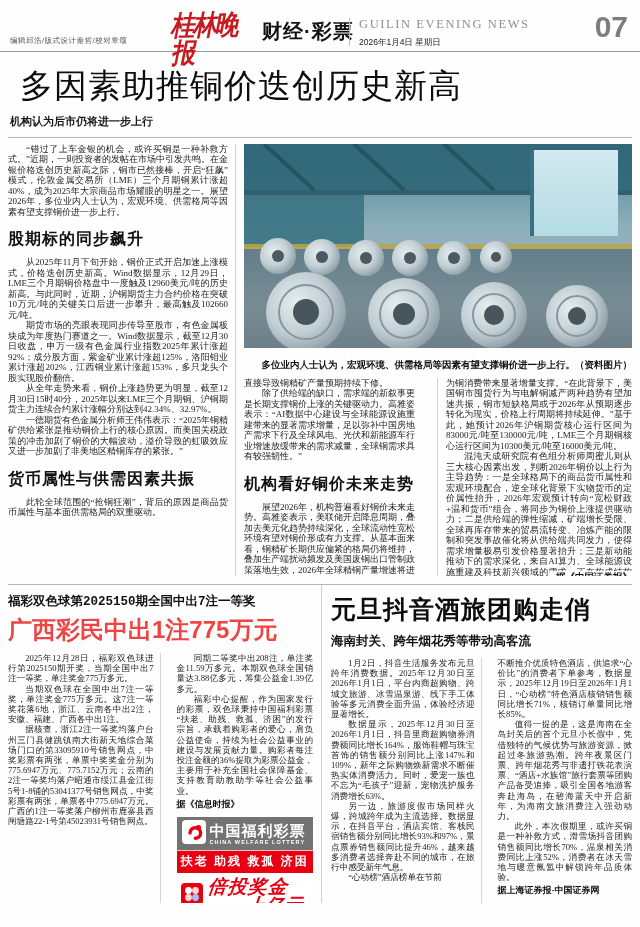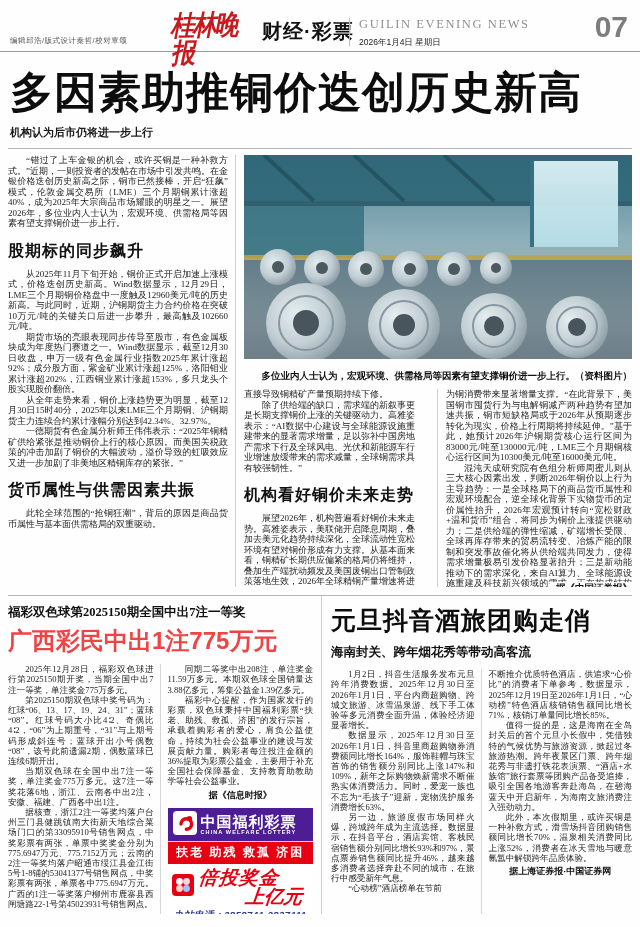--- a/index.html
+++ b/index.html
@@ -20,21 +20,21 @@
                font-family:"Liberation Sans","DejaVu Sans",sans-serif; letter-spacing:1px; }
   .hdr-vline { position:absolute; left:349px; top:18px; width:1px; height:28px; background:#bdbdbd; }
   .en-name { position:absolute; left:359px; top:17px; font-size:12.5px; color:#8f8f8f; letter-spacing:1.6px;
              font-family:"Liberation Serif","DejaVu Serif",serif; }
   .issue-date { position:absolute; left:359px; top:37px; font-size:8.5px; color:#222;
                 font-family:"Liberation Sans","DejaVu Sans",sans-serif; }
   .page-num { position:absolute; right:12px; top:10px; font-size:30px; font-weight:bold; color:#7d7d7d;
               font-family:"Liberation Sans","DejaVu Sans",sans-serif; }
 
   
-  .lead-hl { margin:16px 10px 0; font-size:43px; line-height:1.12; font-weight:700; color:#0d0d0d;
+  .lead-hl { margin:16px 20px 0; font-size:33px; line-height:1.12; font-weight:400; color:#0d0d0d;
              letter-spacing:1px; font-family:"Liberation Sans","DejaVu Sans",sans-serif; }
   .lead-sub { margin:9px 10px 0; font-size:11px; font-weight:bold; color:#1a1a1a;
               font-family:"Liberation Sans","DejaVu Sans",sans-serif; }
   .rule { border:none; border-top:1px solid #b5b5b5; margin:8px 8px 0; }
 
   
   .lead-body { display:flex; margin:6px 8px 0; height:432px; overflow:hidden; }
   .col-left { width:232px; padding-right:7px; border-right:1px solid #cfcfcf; height:100%; overflow:hidden; }
   .right-area { flex:1; padding-left:8px; }
   .lead-text p { font-size:9px; line-height:10.5px; text-align:justify; text-indent:2em; color:#1c1c1c; }
@@ -49,39 +49,39 @@
   .col-right { width:50%; padding-left:8px; position:relative; overflow:hidden; }
   .attr { position:absolute; right:0; bottom:0; background:#fefefe; padding-left:6px;
           font-size:9.5px; font-weight:bold; color:#111; }
 
   
   .rule2 { border:none; border-top:1px solid #b5b5b5; margin:8px 8px 0; }
   .bottom { display:flex; margin:0 8px; height:318px; overflow:hidden; }
   .lot-block { width:314px; padding-right:8px; border-right:1px solid #cfcfcf; }
   .dy-block { flex:1; padding-left:9px; }
   .kicker { margin-top:8px; font-size:12.5px; font-weight:bold; color:#111;
-            font-family:Liberation Serif, serif; }
+            font-family:Liberation Mono, monospace; }
   .lot-hl { margin:4px 0 7px; font-size:24px; font-weight:800; color:#ef4444;
             font-family:"Liberation Sans","DejaVu Sans",sans-serif; }
   .dy-hl { margin-top:8px; font-size:25px; font-weight:800; color:#0d0d0d; letter-spacing:1px;
            font-family:"Liberation Sans","DejaVu Sans",sans-serif; }
   .dy-sub { margin:7px 0 8px; font-size:12.5px; font-weight:bold; color:#111;
             font-family:"Liberation Sans","DejaVu Sans",sans-serif; }
   .b-cols { display:flex; height:250px; overflow:hidden; }
   .dy-block .b-cols { height:248px; }
   .b-col { width:50%; overflow:hidden; }
   .b-col.first { padding-right:6px; border-right:1px solid #d6d6d6; }
-  .b-col.second { padding-left:7px; }
+  .b-col.second { padding-left:16px; }
   .b-col p { font-size:8.6px; line-height:10.2px; text-align:justify; text-indent:2em; color:#1c1c1c; }
   .b-col p.noindent { text-indent:0; }
-  .b-attr { font-size:9px; font-weight:bold; color:#111; text-align:center; margin-top:2px; }
+  .b-attr { font-size:9px; font-weight:bold; color:#111; text-align:left; margin-top:2px; }
 
   
   .ad { margin-top:6px; width:100%; border-bottom:2px solid #e60012; }
-  .ad-top { background:#4c1d95; padding:3px 5px 2px; display:flex; align-items:center; gap:4px; }
+  .ad-top { background:#737373; padding:3px 5px 2px; display:flex; align-items:center; gap:4px; }
   .ad-brand { color:#fff; font-size:15px; font-weight:800; letter-spacing:1px; line-height:1.05;
               font-family:"Liberation Sans","DejaVu Sans",sans-serif; }
   .ad-brand-en { color:#fff; font-size:5.5px; letter-spacing:1.1px; font-weight:bold;
                  font-family:"Liberation Sans","DejaVu Sans",sans-serif; }
   .ad-slogan { background:#e60012; color:#fff; font-size:12px; font-weight:800; text-align:center;
                padding:2px 0 3px; border-top:1px solid rgba(255,255,255,.75); letter-spacing:2px;
                font-family:"Liberation Sans","DejaVu Sans",sans-serif; }
   .ad-promo { display:flex; align-items:center; gap:4px; padding:4px 4px 2px; background:#fff; }
   .promo-text { flex:1; color:#e60012; font-weight:800; font-style:italic; line-height:1.02;
                 transform:skewX(-6deg); font-family:"Liberation Sans","DejaVu Sans",sans-serif; }
@@ -210,21 +210,20 @@
   <hr class="rule2">
 
   <div class="bottom">
 
     <div class="lot-block">
       <div class="kicker">福彩双色球第2025150期全国中出7注一等奖</div>
       <h2 class="lot-hl">广西彩民中出1注775万元</h2>
       <div class="b-cols">
         <div class="b-col first">
           <p>2025年12月28日，福彩双色球进行第2025150期开奖，当期全国中出7注一等奖，单注奖金775万多元。</p>
-          <p>第2025150期双色球中奖号码为：红球“06、13、17、19、24、31”；蓝球“08”。红球号码大小比4∶2、奇偶比4∶2，“06”为上期重号，“31”与上期号码形成斜连号；蓝球开出小号偶数“08”，该号此前遗漏2期，偶数蓝球已连续6期开出。</p>
           <p>当期双色球在全国中出7注一等奖，单注奖金775万多元。这7注一等奖花落6地，浙江、云南各中出2注，安徽、福建、广西各中出1注。</p>
           <p>据核查，浙江2注一等奖均落户台州三门县健跳镇南大街新天地综合菜场门口的第33095910号销售网点，中奖彩票有两张，单票中奖奖金分别为775.6947万元、775.7152万元；云南的2注一等奖均落户昭通市绥江县金江街5号1-8铺的53041377号销售网点，中奖彩票有两张，单票各中775.6947万元。广西的1注一等奖落户柳州市鹿寨县西闸塘路22-1号第45023931号销售网点。</p>
         </div>
         <div class="b-col second">
           <p>同期二等奖中出208注，单注奖金11.59万多元。本期双色球全国销量达3.88亿多元，筹集公益金1.39亿多元。</p>
           <p>福彩中心提醒，作为国家发行的彩票，双色球秉持中国福利彩票“扶老、助残、救孤、济困”的发行宗旨，承载着购彩者的爱心，肩负公益使命，持续为社会公益事业的建设与发展贡献力量。购彩者每注投注金额的36%提取为彩票公益金，主要用于补充全国社会保障基金、支持教育助教助学等社会公益事业。</p>
           <div class="b-attr">据《信息时报》</div>
 
           <div class="ad">
             <div class="ad-top">

